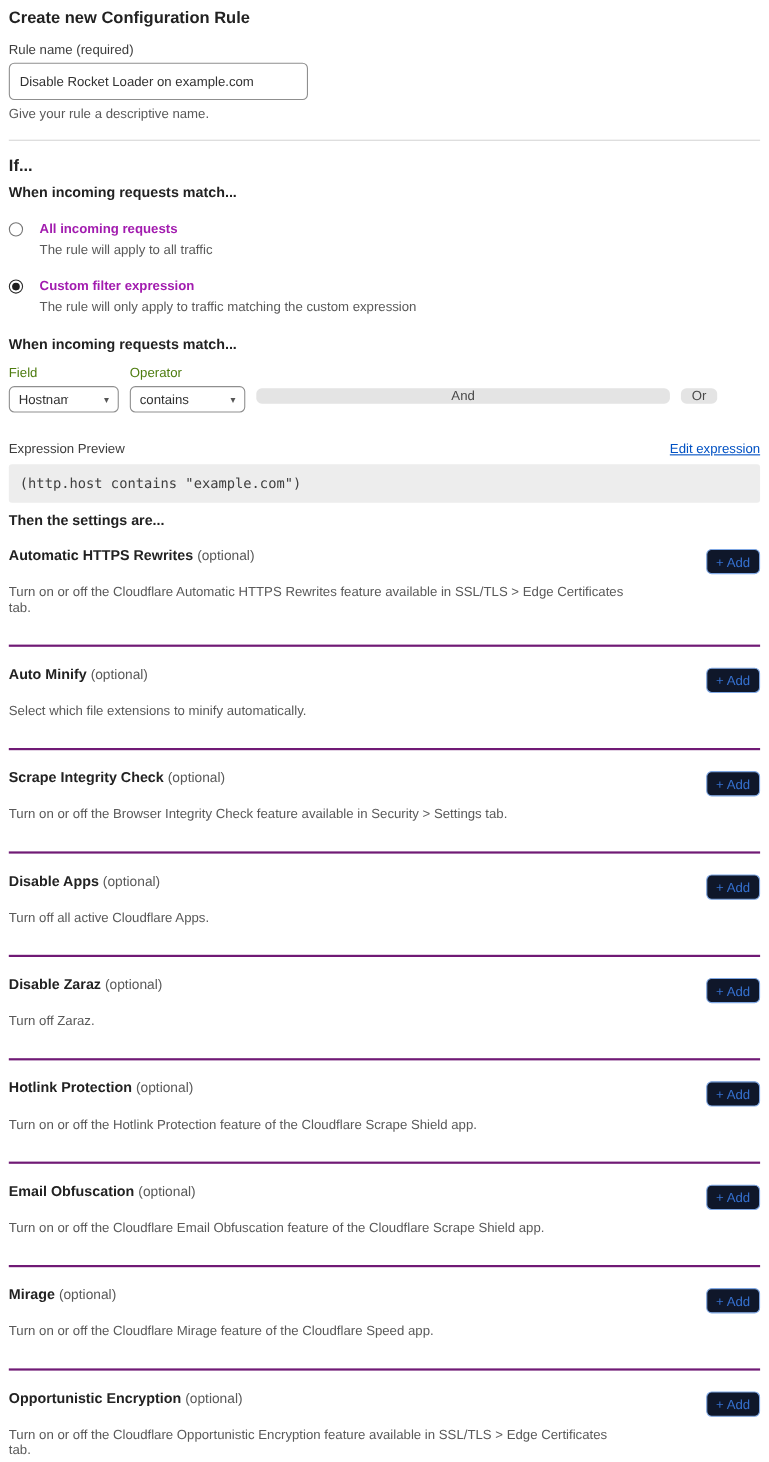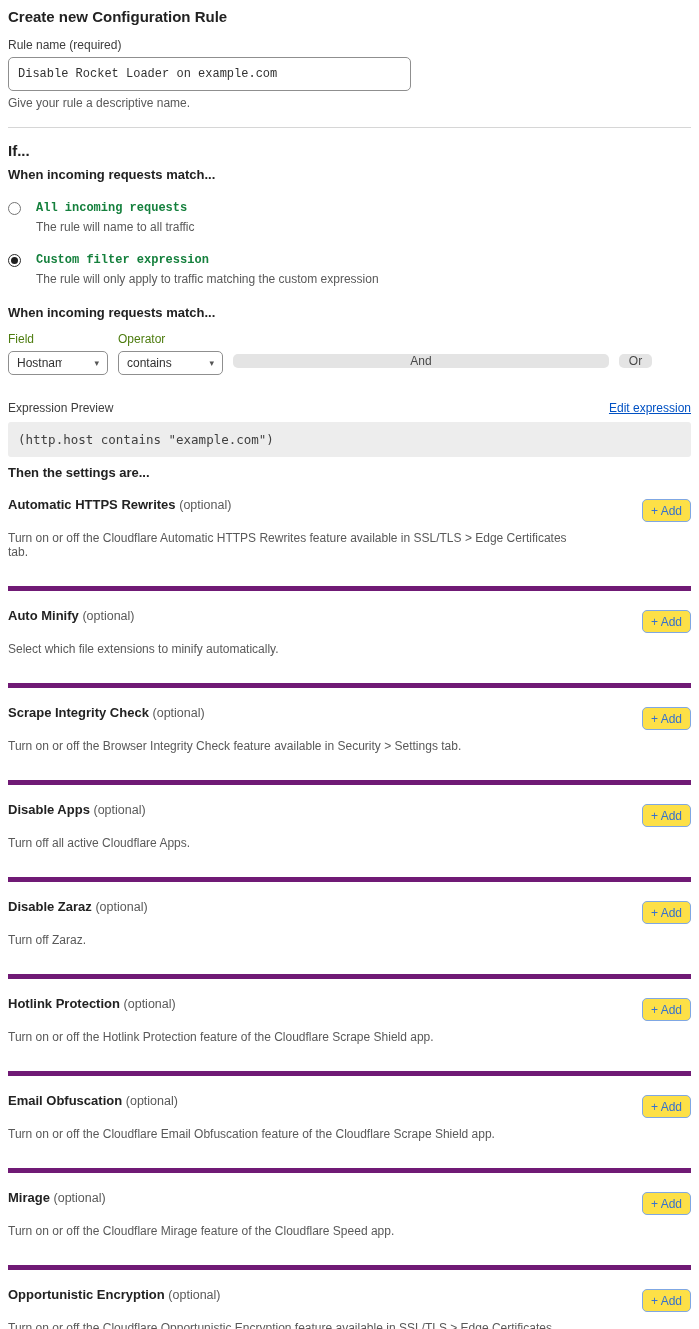--- a/index.html
+++ b/index.html
@@ -10,24 +10,24 @@
     color: #313131;
     -webkit-font-smoothing: antialiased;
   }
   .page { padding: 8px 8px 0 8px; }
 
   h1.page-title { font-size: 15px; font-weight: 700; color: #222; }
 
   .field-label { font-size: 12px; color: #3d3d3d; margin-top: 13px; }
   .rule-name-input {
     margin-top: 5px;
-    width: 403px; height: 23px;
+    width: 272px; height: 23px;
     border: 1px solid #8f8f8f; border-radius: 5px;
     padding: 16px 9px; font-size: 12px; color: #313131;
-    font-family: Liberation Mono, monospace;
+    font-family: Liberation Sans, sans-serif;
     background: #fff; outline: none; display: block;
   }
   .help-text { font-size: 12px; color: #595959; margin-top: 5px; }
 
   hr.section-divider {
     border: none; border-top: 1px solid #d6d6d6;
     margin-top: 17px;
   }
 
   h2.section-heading { font-size: 15px; font-weight: 700; color: #222; margin-top: 14px; }
@@ -39,21 +39,21 @@
     width: 13px; height: 13px; border-radius: 50%;
     border: 1px solid #757575; background: #fff;
     margin-top: 1px; flex: none;
     display: flex; align-items: center; justify-content: center;
   }
   .radio-option.selected .radio-circle { border-color: #2b2b2b; }
   .radio-option.selected .radio-circle::after {
     content: ""; width: 7px; height: 7px; border-radius: 50%; background: #1f1f1f;
   }
   .radio-texts { margin-left: 15px; }
-  .radio-label { font-size: 12px; font-weight: 700; color: #15803d; font-family: Liberation Mono, monospace; }
+  .radio-label { font-size: 12px; font-weight: 700; color: #a21caf; }
   .radio-desc { font-size: 12px; color: #595959; margin-top: 5px; }
 
   .matcher-heading { margin-top: 11px; }
   .matcher-grid {
     margin-top: 12px;
     display: grid;
     grid-template-columns: 100px 105px 1fr 33px 29px;
     column-gap: 10px;
     align-items: start;
   }
@@ -91,30 +91,30 @@
   .expr-code {
     margin-top: 7px; background: #ededed; border-radius: 3px;
     padding: 10px 10px; font-family: "DejaVu Sans Mono", "Liberation Mono", monospace;
     font-size: 12.5px; color: #404040; white-space: pre;
   }
 
   h3.settings-heading { }
 
   .setting-row {
     padding: 17px 0 27px 0;
-    border-bottom: 5px solid #701a75;
+    border-bottom: 2px solid #701a75;
   }
   .setting-top { display: flex; justify-content: space-between; align-items: flex-start; }
   .setting-title { font-size: 13px; color: #222; }
   .setting-name { font-weight: 700; }
   .setting-optional { font-weight: 400; color: #595959; font-size: 12.5px; }
   .setting-desc { font-size: 12px; color: #595959; margin-top: 9px; max-width: 560px; }
   .add-btn {
     min-width: 46px; height: 23px; padding: 0 8px;
-    background: #fde047; border: 1px solid #7fa7e3; border-radius: 5px;
+    background: #0f172a; border: 1px solid #7fa7e3; border-radius: 5px;
     color: #3570cf; font-size: 12px; cursor: pointer;
     font-family: "Liberation Sans", sans-serif;
     flex: none; margin-top: 2px;
   }
 </style>
 </head>
 <body>
 
 <div class="page">
 
@@ -127,21 +127,21 @@
   <hr class="section-divider">
 
   <h2 class="section-heading">If...</h2>
   <h3 class="sub-heading">When incoming requests match...</h3>
 
   <div class="radio-group">
     <div class="radio-option">
       <div class="radio-circle"></div>
       <div class="radio-texts">
         <div class="radio-label">All incoming requests</div>
-        <div class="radio-desc">The rule will name to all traffic</div>
+        <div class="radio-desc">The rule will apply to all traffic</div>
       </div>
     </div>
     <div class="radio-option selected">
       <div class="radio-circle"></div>
       <div class="radio-texts">
         <div class="radio-label">Custom filter expression</div>
         <div class="radio-desc">The rule will only apply to traffic matching the custom expression</div>
       </div>
     </div>
   </div>

